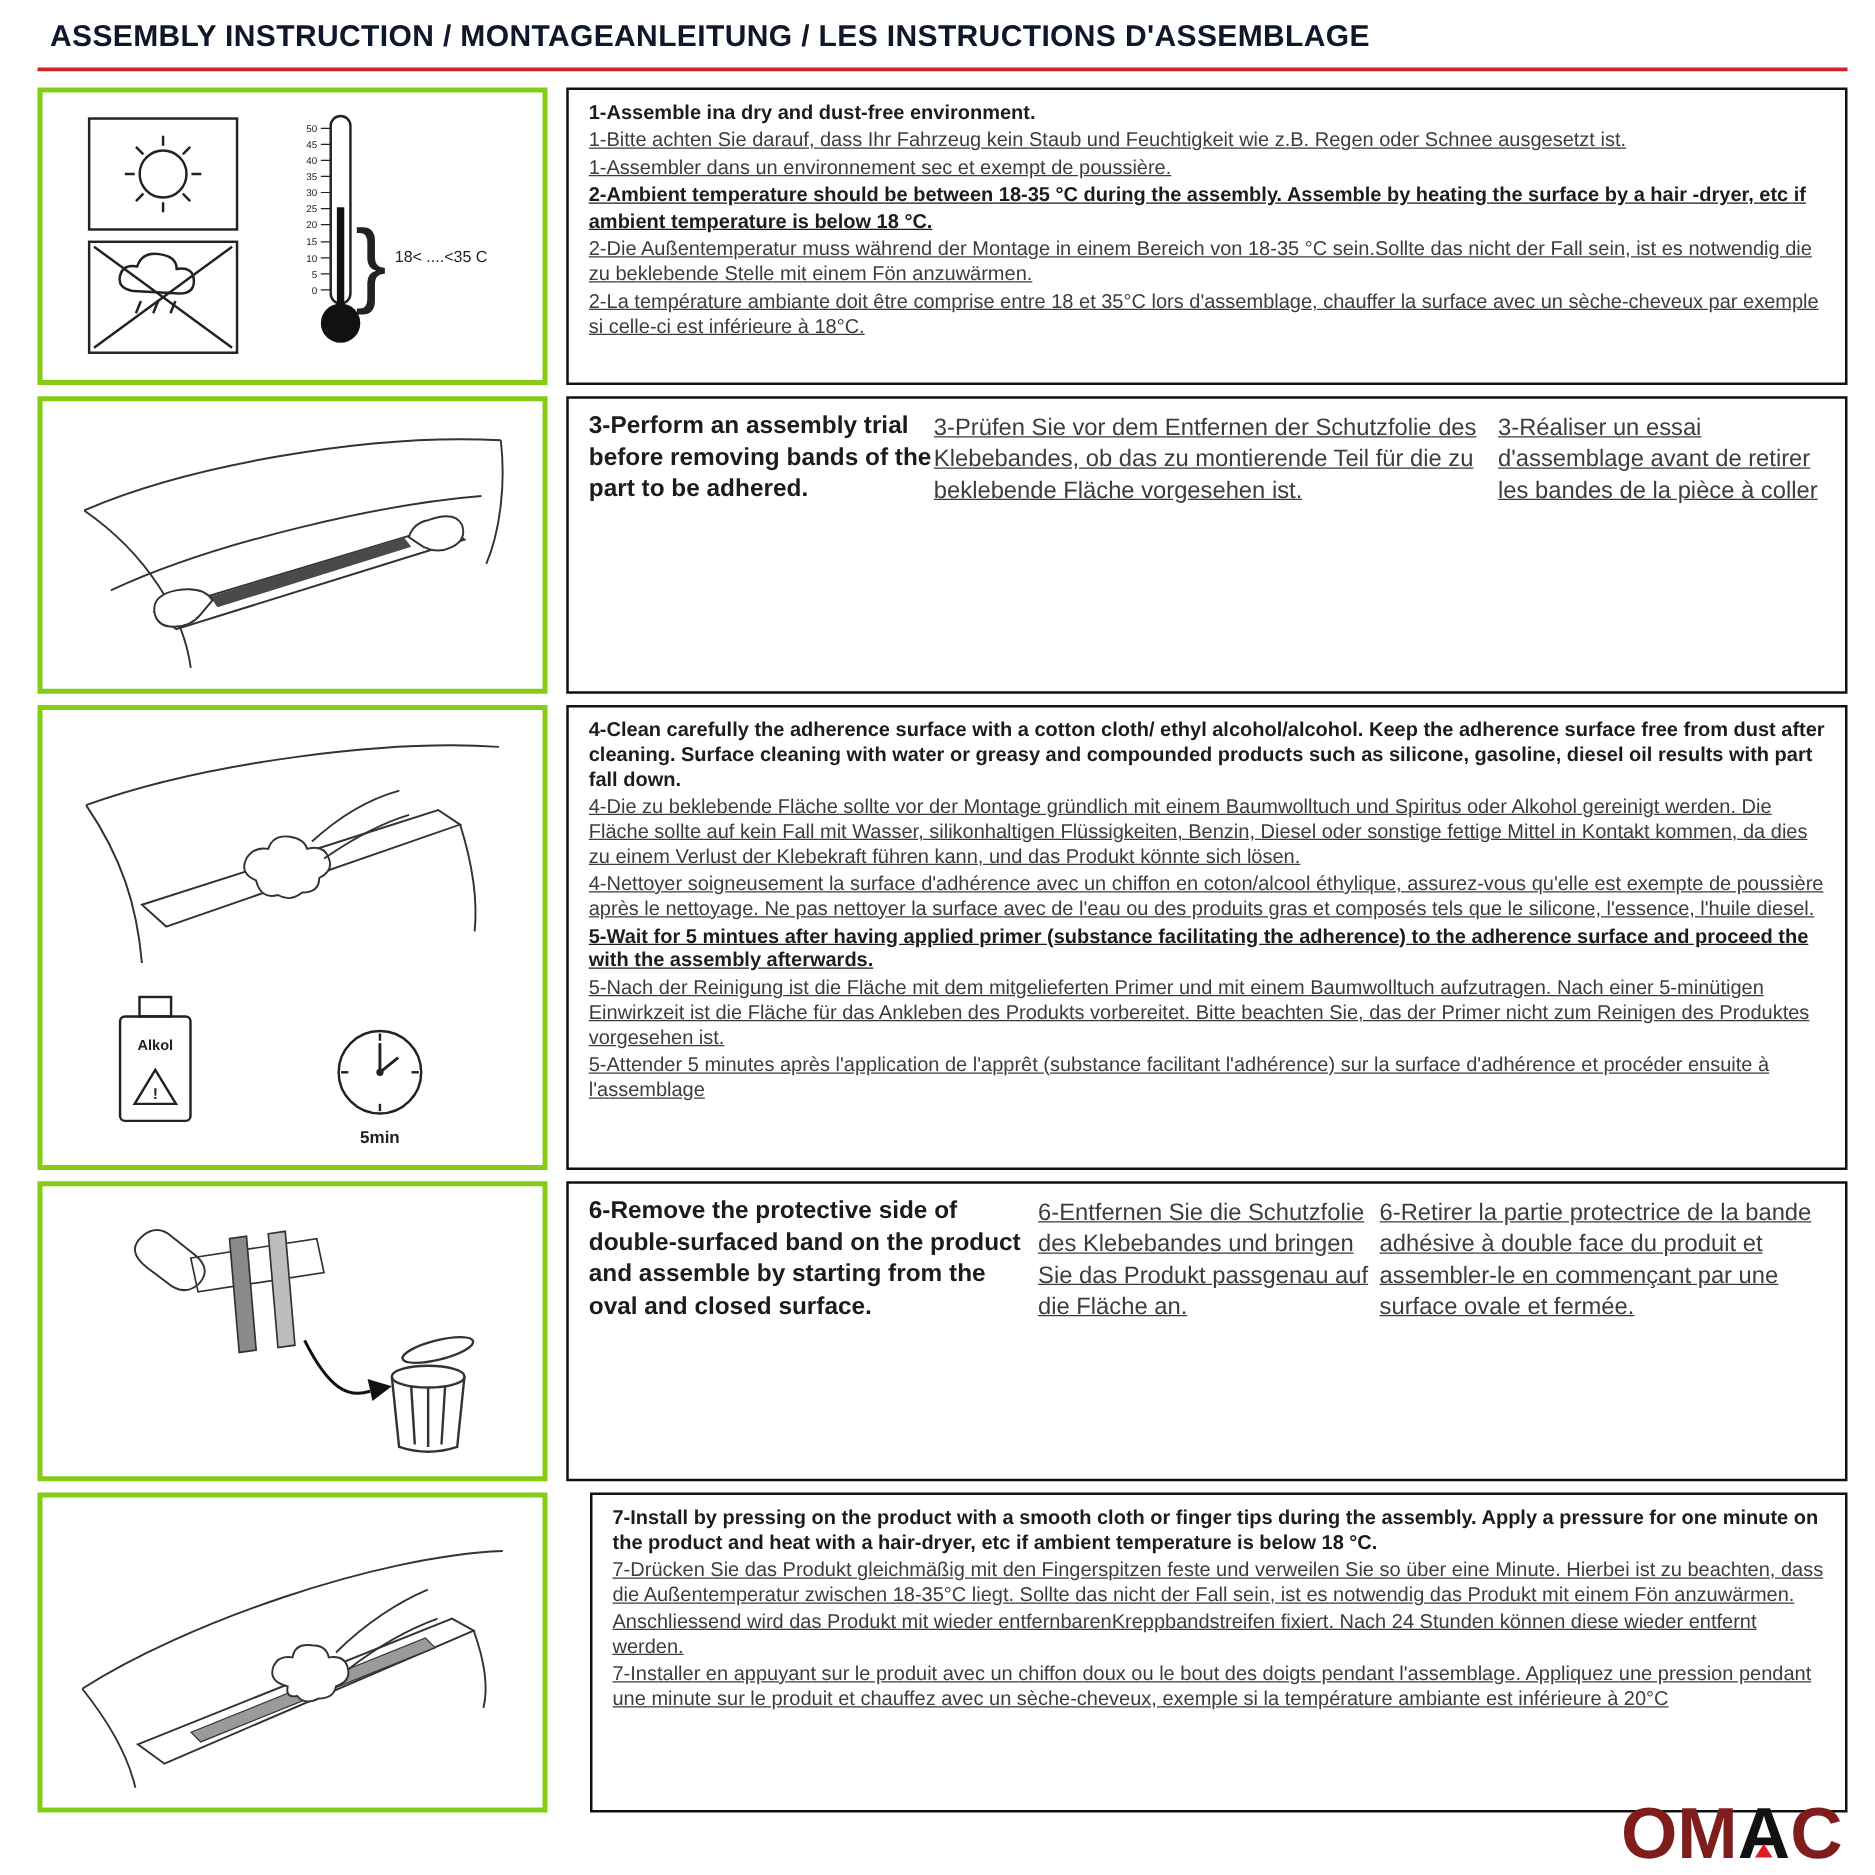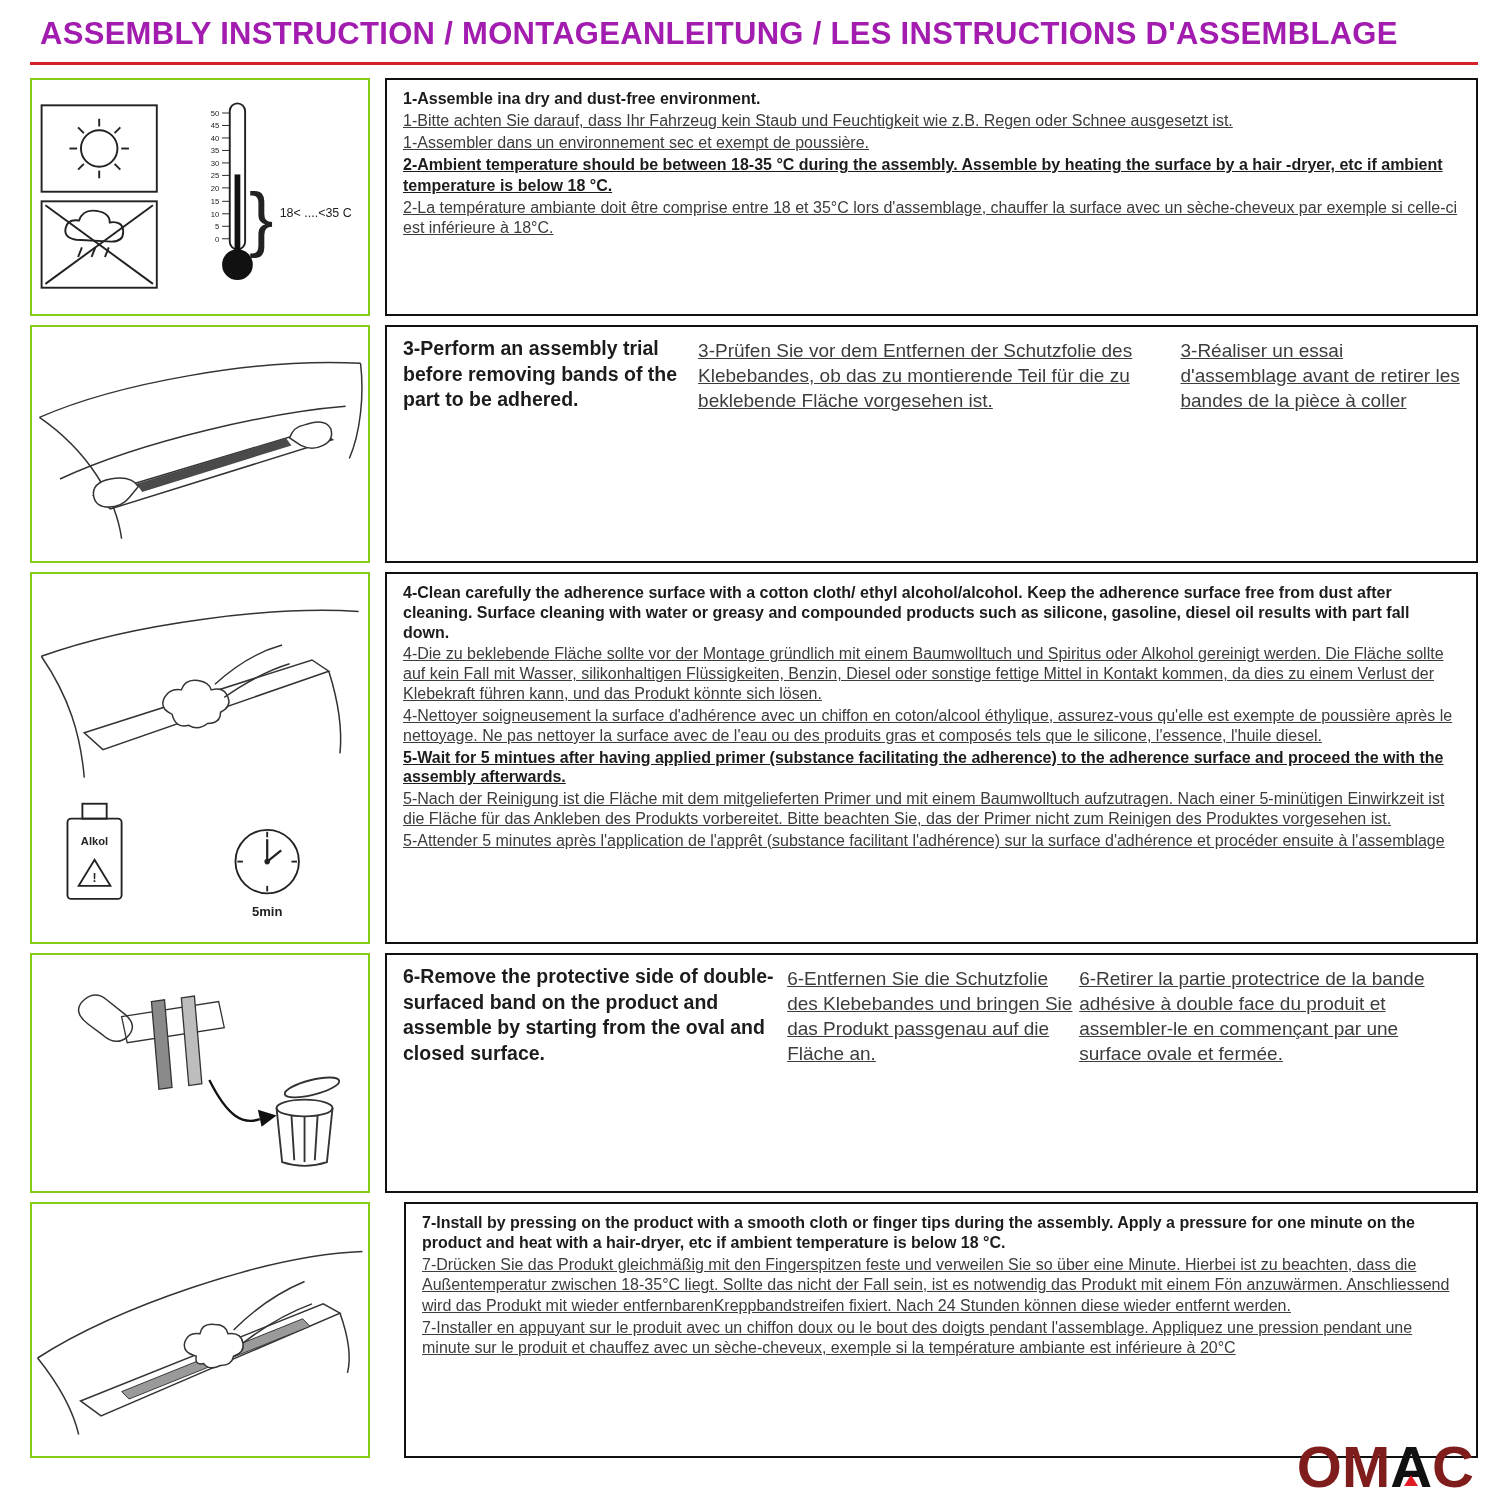--- a/index.html
+++ b/index.html
@@ -7,38 +7,38 @@
   body {
     width:1500px; height:1500px;
     font-family:"Liberation Sans", sans-serif;
     color:#3c3c3c;
     position:relative;
     overflow:hidden;
   }
   .page { width:1500px; height:1500px; padding:10px 22px 0 30px; position:relative; }
 
   .title {
-    color:#a21caf;
-    font-size:31px;
+    color:#0f172a;
+    font-size:24px;
     font-weight:bold;
     letter-spacing:0.3px;
     padding:6px 0 10px 10px;
   }
   .title-rule { height:3px; background:#d2232a; margin-bottom:13px; }
 
   .row { display:flex; gap:15px; margin-bottom:9px; align-items:stretch; }
   .row-1 { height:238px; }
   .row-2 { height:238px; }
   .row-3 { height:372px; }
   .row-4 { height:240px;border-radius:26px; }
   .row-5 { height:256px;gap:34px; }
 
   .illus-box {
-    width:340px; flex:none;
-    border:2px solid #84cc16;
+    width:408px; flex:none;
+    border:4px solid #84cc16;
     background:#fff;
     display:flex; align-items:center; justify-content:center;
     overflow:hidden;
   }
   .text-box {
     flex:1;
     border:2px solid #111;
     background:#fff;
     padding:9px 16px;
     overflow:hidden;
@@ -134,20 +134,21 @@
         </g>
         <text x="226" y="155" font-size="76" fill="#222">}</text>
         <text x="258" y="128" font-size="13" fill="#222">18&lt; ....&lt;35 C</text>
       </svg>
     </div>
     <div class="text-box">
       <p class="para bold">1-Assemble ina dry and dust-free environment.</p>
       <p class="para">1-Bitte achten Sie darauf, dass Ihr Fahrzeug kein Staub und Feuchtigkeit wie z.B. Regen oder Schnee ausgesetzt ist.</p>
       <p class="para">1-Assembler dans un environnement sec et exempt de poussière.</p>
       <p class="para bold gap">2-Ambient temperature should be between 18-35 °C  during the assembly. Assemble by heating the surface by a hair -dryer, etc if ambient temperature is below 18 °C.</p>
+      <p class="para">2-Die Außentemperatur muss während der Montage in einem Bereich von 18-35 °C  sein.Sollte das nicht der Fall sein, ist es notwendig die zu beklebende Stelle mit einem Fön anzuwärmen.</p>
       <p class="para">2-La température ambiante doit être comprise entre 18 et 35°C lors d'assemblage, chauffer la surface avec un sèche-cheveux par exemple si celle-ci est inférieure à 18°C.</p>
     </div>
   </div>
 
   <div class="row row-2">
     <div class="illus-box">
       <svg viewBox="0 0 360 225" width="350" height="218">
         <g stroke="#333" fill="none" stroke-width="1.6">
           <path d="M8,84 C90,48 240,20 352,26"></path>
           <path d="M8,84 C60,120 90,170 96,214"></path>

